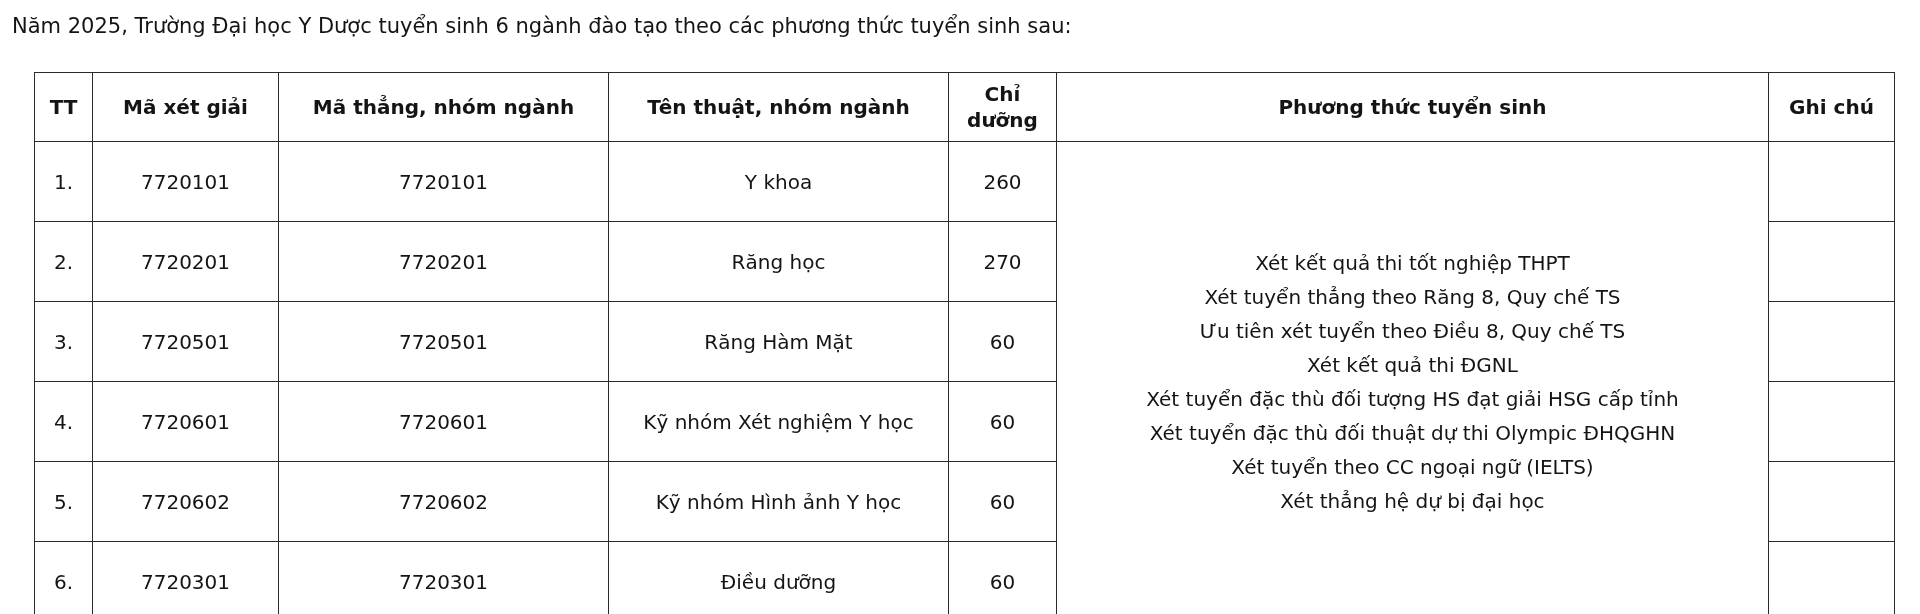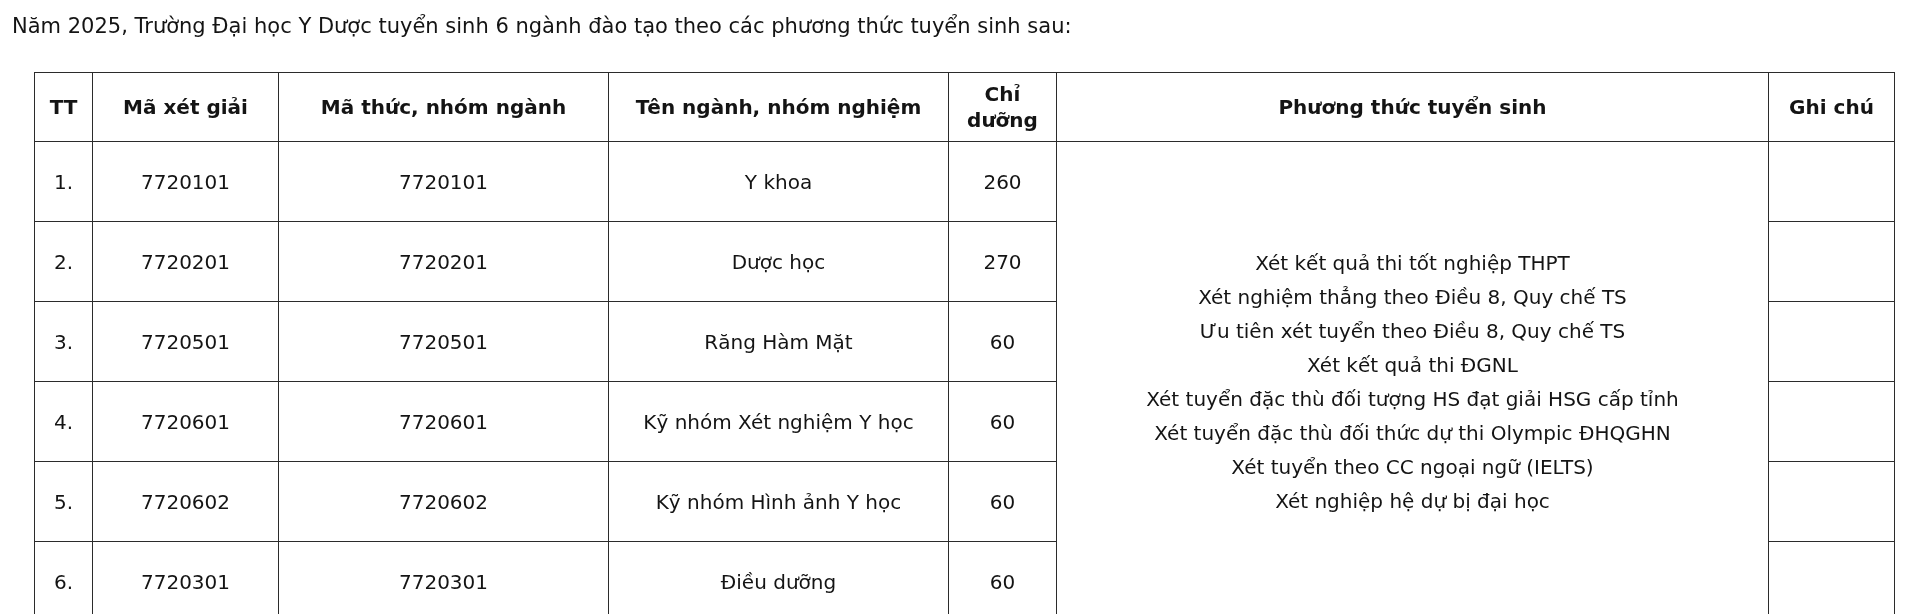--- a/index.html
+++ b/index.html
@@ -107,53 +107,53 @@
         <col class="col-ma-nn">
         <col class="col-ten-nn">
         <col class="col-ct">
         <col class="col-pt">
         <col class="col-gc">
       </colgroup>
       <thead>
         <tr>
           <th>TT</th>
           <th>Mã xét giải</th>
-          <th>Mã thức, nhóm ngành</th>
-          <th>Tên ngành, nhóm nghiệm</th>
+          <th>Mã thẳng, nhóm ngành</th>
+          <th>Tên thuật, nhóm ngành</th>
           <th>Chỉ dưỡng</th>
           <th>Phương thức tuyển sinh</th>
           <th>Ghi chú</th>
         </tr>
       </thead>
       <tbody>
         <tr>
           <td>1.</td>
           <td class="num-cell">7720101</td>
           <td class="num-cell">7720101</td>
           <td>Y khoa</td>
           <td class="num-cell">260</td>
           <td class="methods-cell" rowspan="6">
             <div class="methods-list">
               <div class="method-line">Xét kết quả thi tốt nghiệp THPT</div>
-              <div class="method-line">Xét nghiệm thẳng theo Điều 8, Quy chế TS</div>
+              <div class="method-line">Xét tuyển thẳng theo Răng 8, Quy chế TS</div>
               <div class="method-line">Ưu tiên xét tuyển theo Điều 8, Quy chế TS</div>
               <div class="method-line">Xét kết quả thi ĐGNL</div>
               <div class="method-line">Xét tuyển đặc thù đối tượng HS đạt giải HSG cấp tỉnh</div>
-              <div class="method-line">Xét tuyển đặc thù đối thức dự thi Olympic ĐHQGHN</div>
+              <div class="method-line">Xét tuyển đặc thù đối thuật dự thi Olympic ĐHQGHN</div>
               <div class="method-line">Xét tuyển theo CC ngoại ngữ (IELTS)</div>
-              <div class="method-line">Xét nghiệp hệ dự bị đại học</div>
+              <div class="method-line">Xét thẳng hệ dự bị đại học</div>
             </div>
           </td>
           <td class="note-cell"></td>
         </tr>
         <tr>
           <td>2.</td>
           <td class="num-cell">7720201</td>
           <td class="num-cell">7720201</td>
-          <td>Dược học</td>
+          <td>Răng học</td>
           <td class="num-cell">270</td>
           <td class="note-cell"></td>
         </tr>
         <tr>
           <td>3.</td>
           <td class="num-cell">7720501</td>
           <td class="num-cell">7720501</td>
           <td>Răng Hàm Mặt</td>
           <td class="num-cell">60</td>
           <td class="note-cell"></td>

